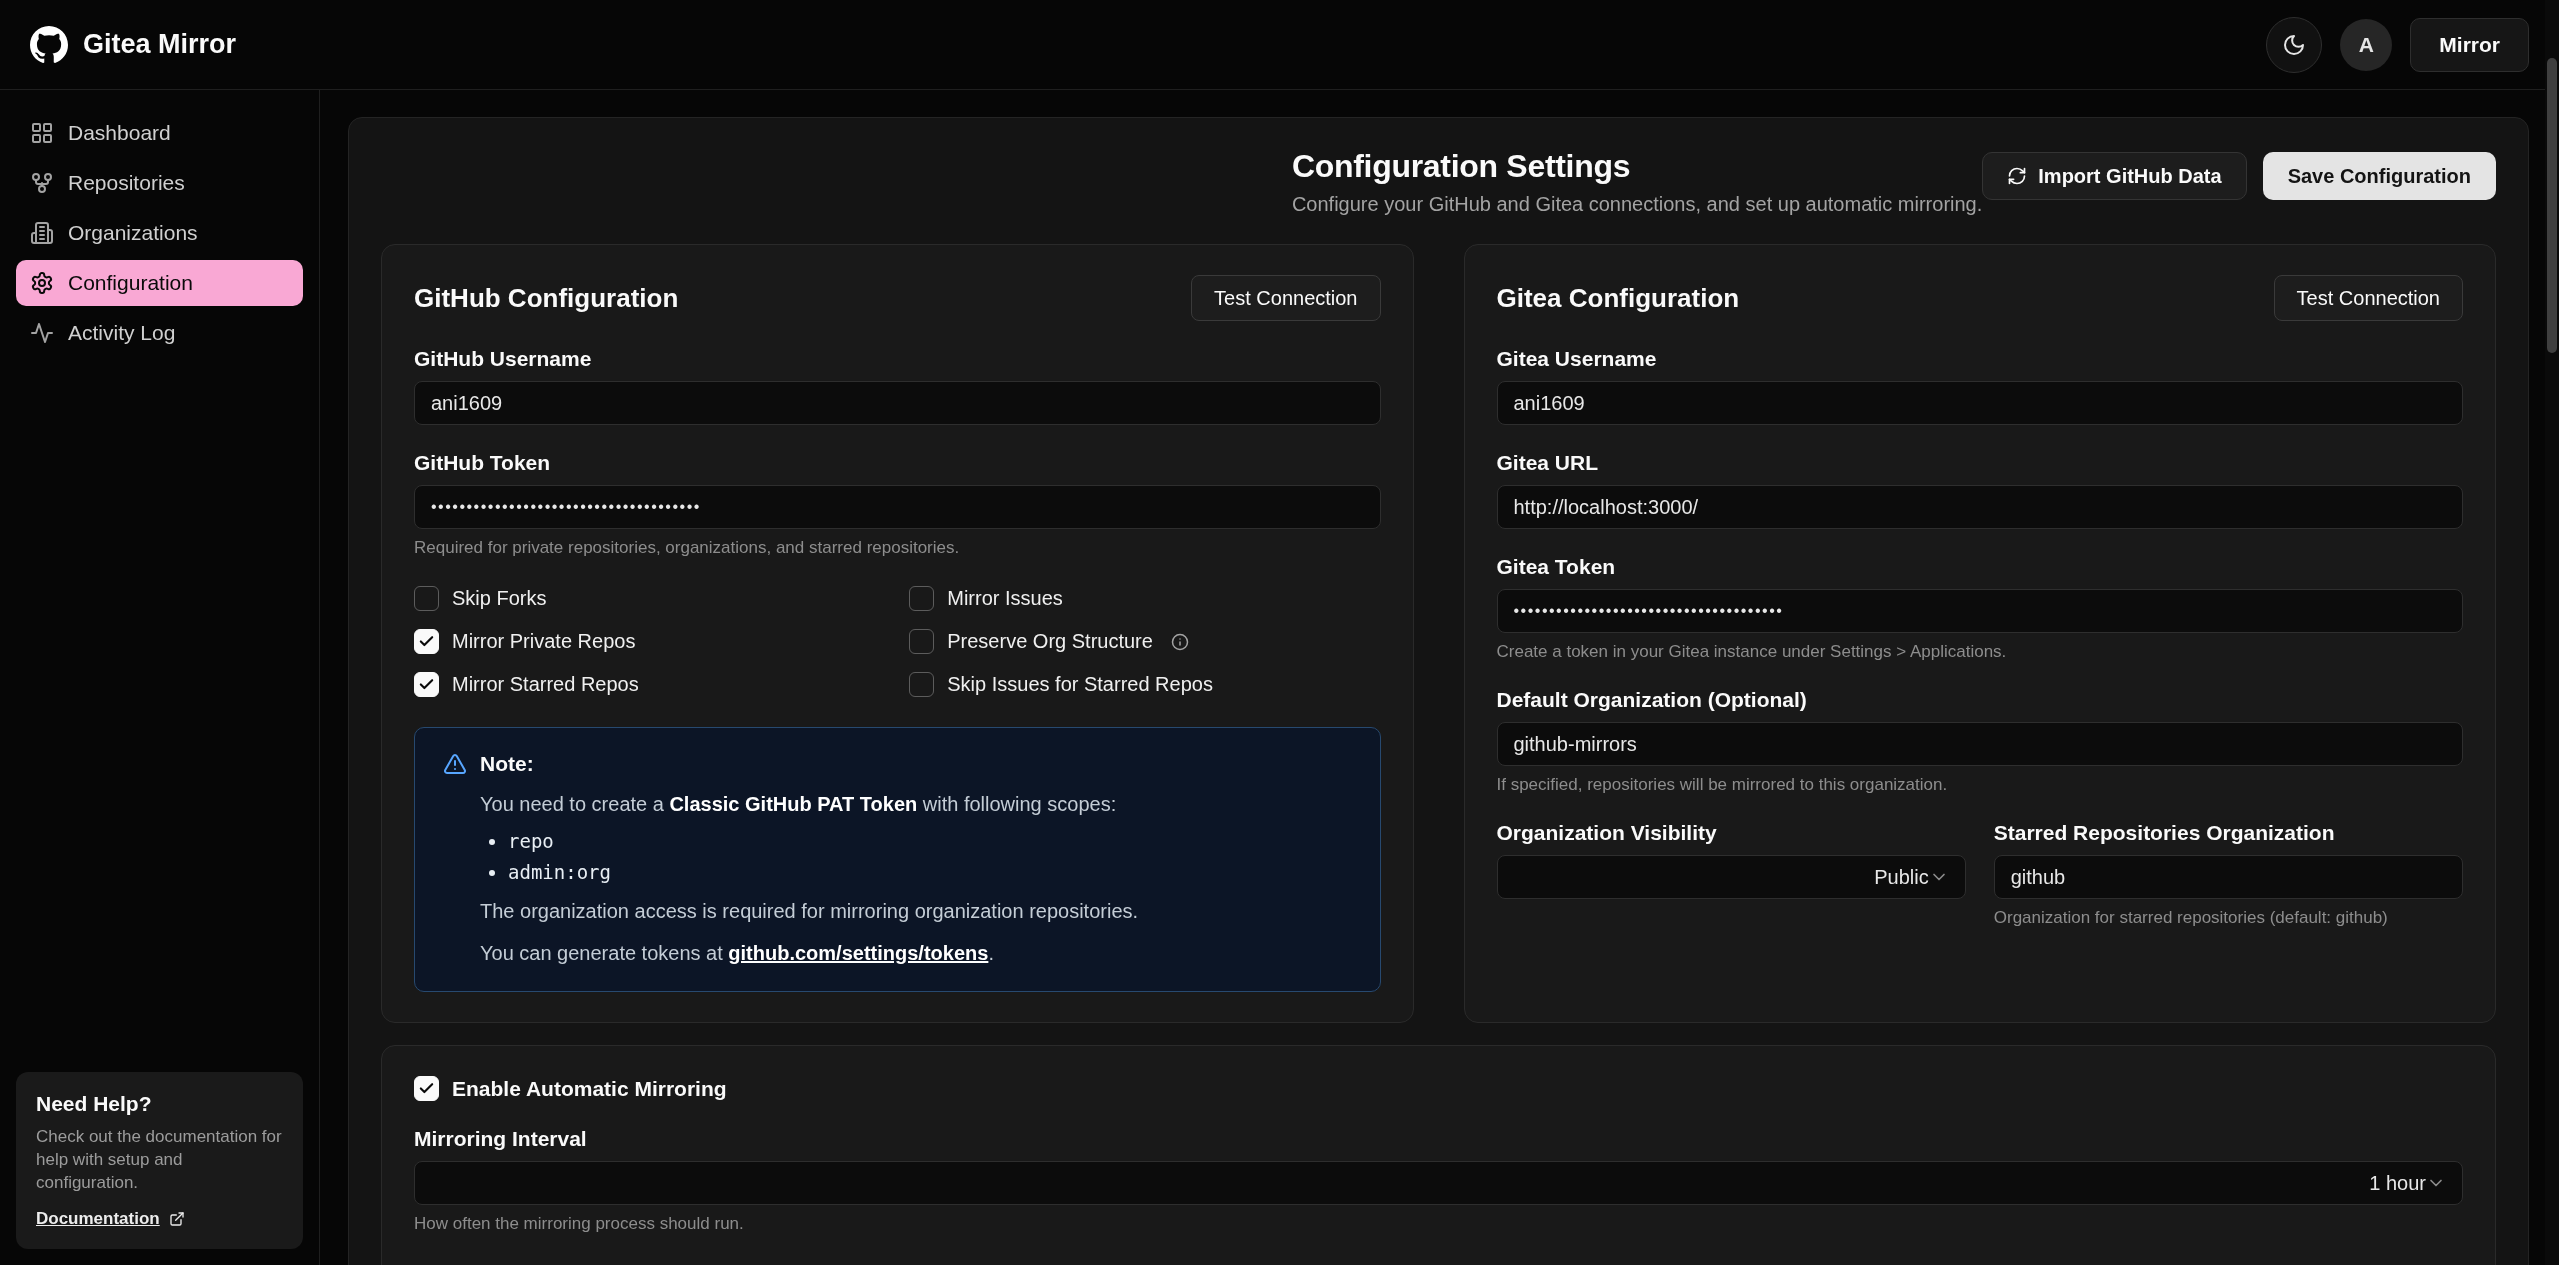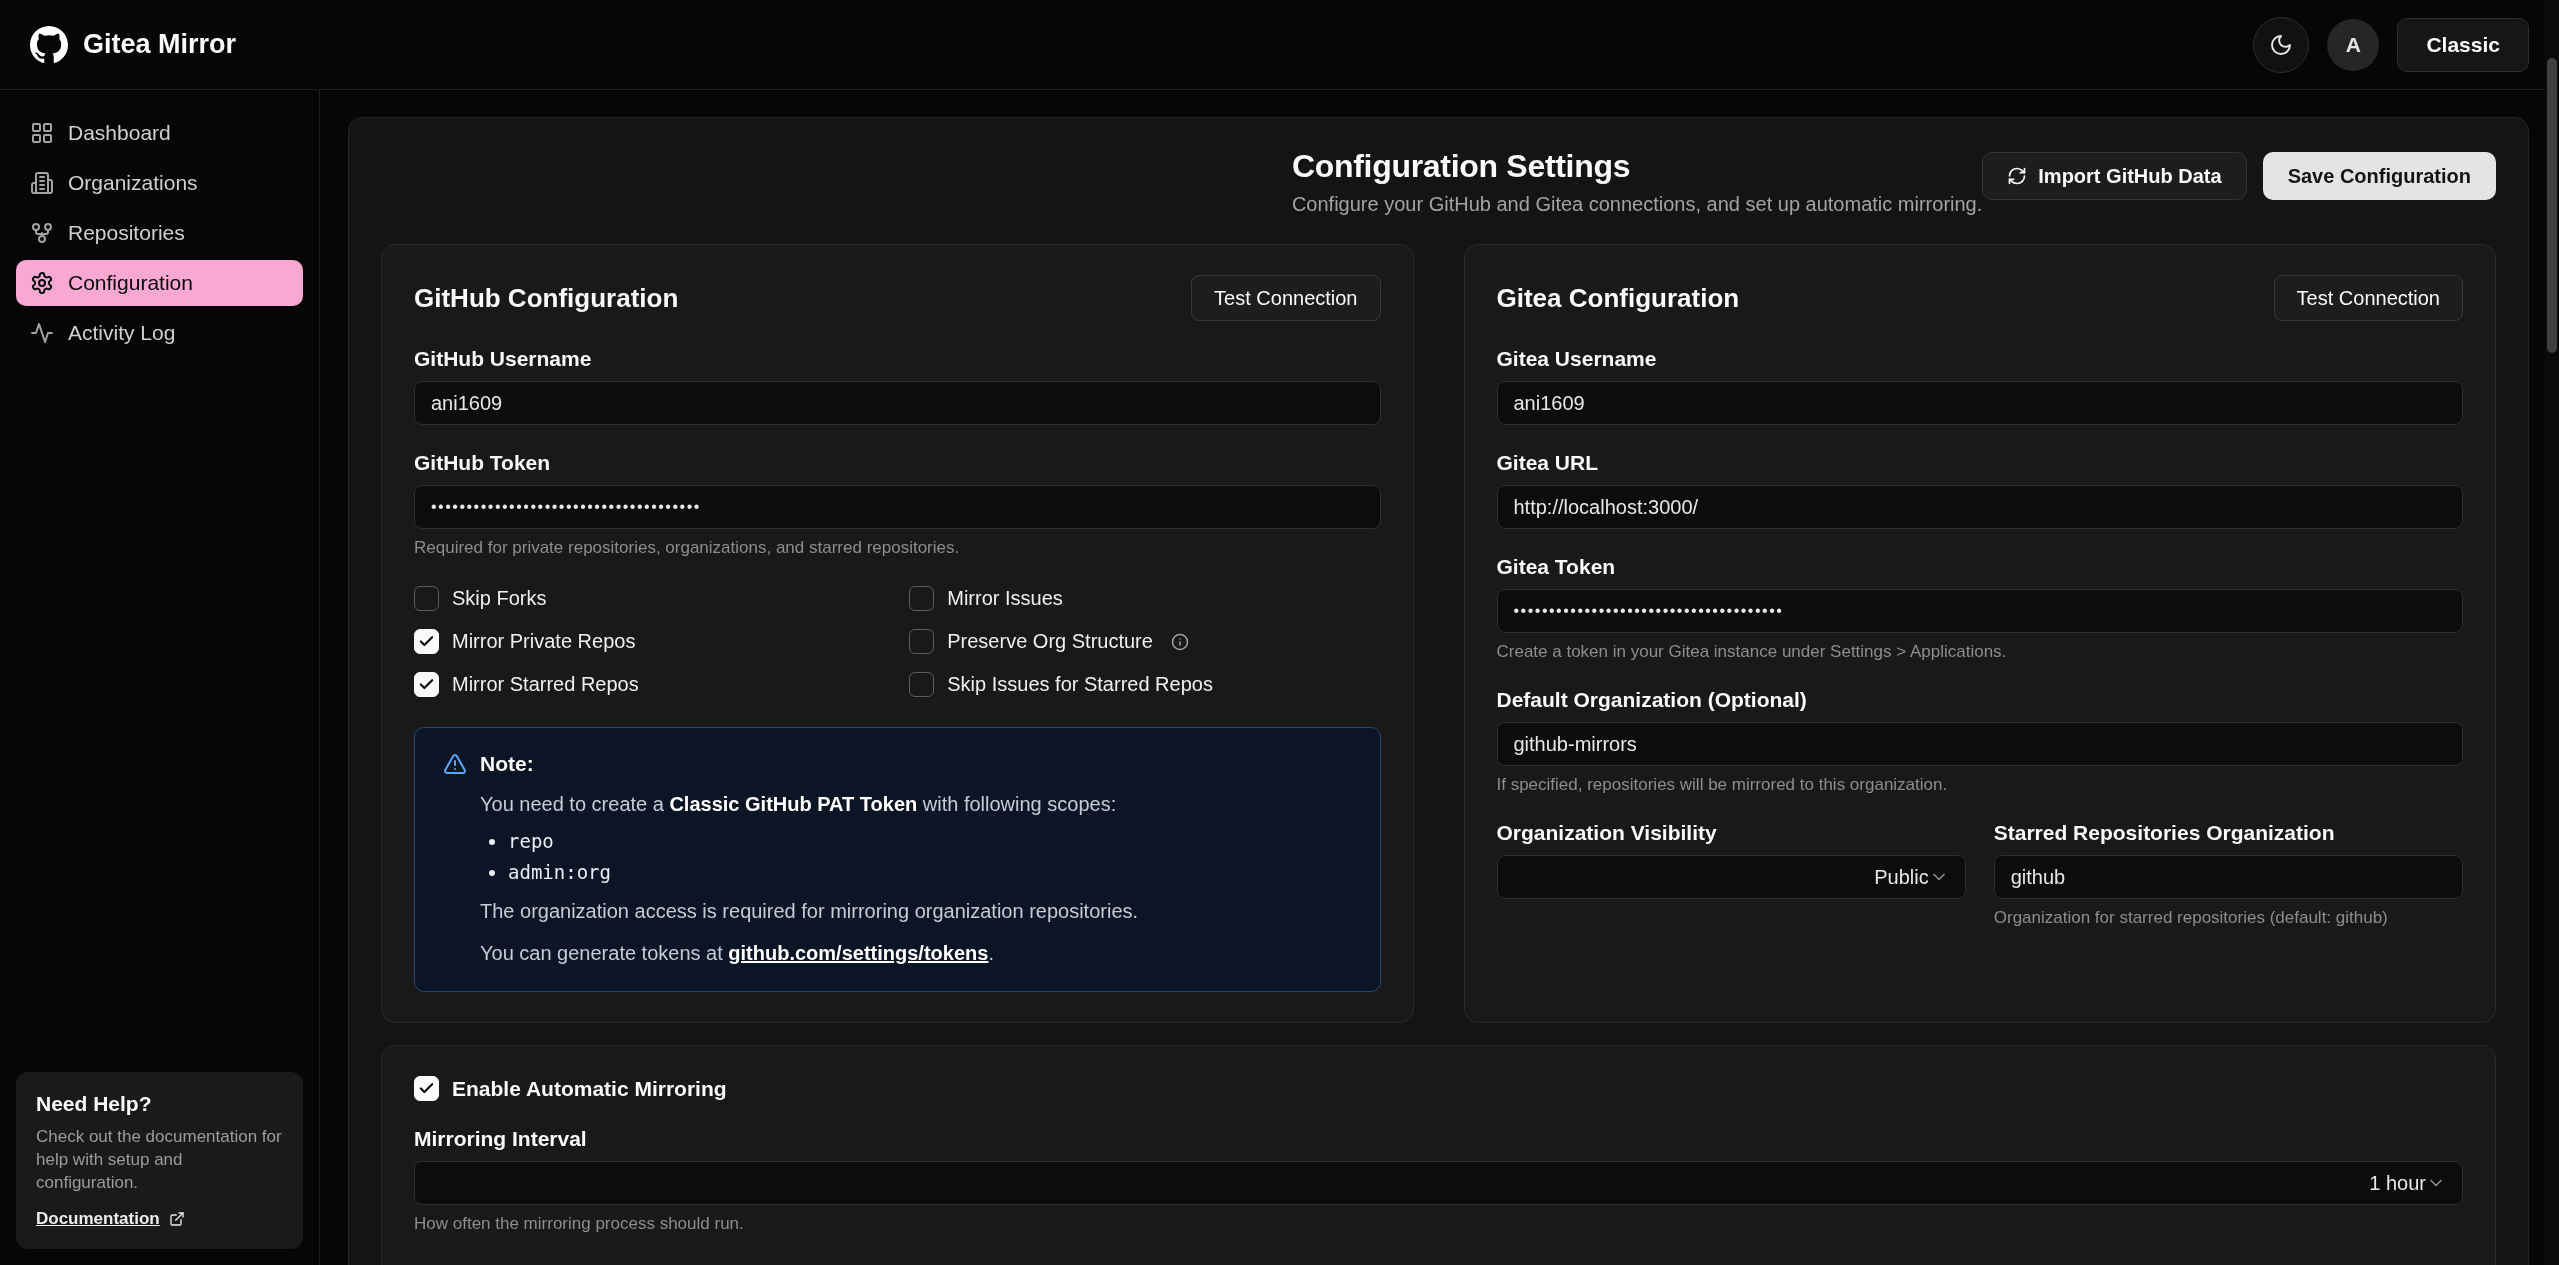--- a/index.html
+++ b/index.html
@@ -114,64 +114,64 @@
   </div>
   <div class="header-right">
     <button class="icon-btn">
       <span>
         <svg width="24" height="24" viewBox="0 0 24 24" fill="none" stroke="currentColor" stroke-width="2" stroke-linecap="round" stroke-linejoin="round">
             <path d="M12 3a6 6 0 0 0 9 9 9 9 0 1 1-9-9Z"></path>
           </svg>
       </span>
     </button>
     <div class="avatar">A</div>
-    <button class="logout-btn">Classic</button>
+    <button class="logout-btn">Mirror</button>
   </div>
 </header>
 
 <div class="layout">
 
   <aside class="sidebar">
     <nav class="nav">
       <div class="nav-item">
         <span>
           <svg width="24" height="24" viewBox="0 0 24 24" fill="none" stroke="currentColor" stroke-width="2" stroke-linecap="round" stroke-linejoin="round">
               <rect x="3" y="3" width="7" height="7" rx="1"></rect>
               <rect x="14" y="3" width="7" height="7" rx="1"></rect>
               <rect x="14" y="14" width="7" height="7" rx="1"></rect>
               <rect x="3" y="14" width="7" height="7" rx="1"></rect>
             </svg>
         </span>
         <span>Dashboard</span>
+      </div>
+      <div class="nav-item">
+        <span>
+          <svg width="24" height="24" viewBox="0 0 24 24" fill="none" stroke="currentColor" stroke-width="2" stroke-linecap="round" stroke-linejoin="round">
+              <circle cx="12" cy="18" r="3"></circle>
+              <circle cx="6" cy="6" r="3"></circle>
+              <circle cx="18" cy="6" r="3"></circle>
+              <path d="M18 9v2a2 2 0 0 1-2 2H8a2 2 0 0 1-2-2V9"></path>
+              <path d="M12 12v3"></path>
+            </svg>
+        </span>
+        <span>Repositories</span>
       </div>
       <div class="nav-item">
         <span>
           <svg width="24" height="24" viewBox="0 0 24 24" fill="none" stroke="currentColor" stroke-width="2" stroke-linecap="round" stroke-linejoin="round">
               <path d="M6 22V4a2 2 0 0 1 2-2h8a2 2 0 0 1 2 2v18Z"></path>
               <path d="M6 12H4a2 2 0 0 0-2 2v6a2 2 0 0 0 2 2h2"></path>
               <path d="M18 9h2a2 2 0 0 1 2 2v9a2 2 0 0 1-2 2h-2"></path>
               <path d="M10 6h4"></path>
               <path d="M10 10h4"></path>
               <path d="M10 14h4"></path>
               <path d="M10 18h4"></path>
             </svg>
         </span>
         <span>Organizations</span>
-      </div>
-      <div class="nav-item">
-        <span>
-          <svg width="24" height="24" viewBox="0 0 24 24" fill="none" stroke="currentColor" stroke-width="2" stroke-linecap="round" stroke-linejoin="round">
-              <circle cx="12" cy="18" r="3"></circle>
-              <circle cx="6" cy="6" r="3"></circle>
-              <circle cx="18" cy="6" r="3"></circle>
-              <path d="M18 9v2a2 2 0 0 1-2 2H8a2 2 0 0 1-2-2V9"></path>
-              <path d="M12 12v3"></path>
-            </svg>
-        </span>
-        <span>Repositories</span>
       </div>
       <div class="nav-item active">
         <span>
           <svg width="24" height="24" viewBox="0 0 24 24" fill="none" stroke="currentColor" stroke-width="2" stroke-linecap="round" stroke-linejoin="round">
               <path d="M12.22 2h-.44a2 2 0 0 0-2 2v.18a2 2 0 0 1-1 1.73l-.43.25a2 2 0 0 1-2 0l-.15-.08a2 2 0 0 0-2.73.73l-.22.38a2 2 0 0 0 .73 2.73l.15.1a2 2 0 0 1 1 1.72v.51a2 2 0 0 1-1 1.74l-.15.09a2 2 0 0 0-.73 2.73l.22.38a2 2 0 0 0 2.73.73l.15-.08a2 2 0 0 1 2 0l.43.25a2 2 0 0 1 1 1.73V20a2 2 0 0 0 2 2h.44a2 2 0 0 0 2-2v-.18a2 2 0 0 1 1-1.73l.43-.25a2 2 0 0 1 2 0l.15.08a2 2 0 0 0 2.73-.73l.22-.39a2 2 0 0 0-.73-2.73l-.15-.08a2 2 0 0 1-1-1.74v-.5a2 2 0 0 1 1-1.74l.15-.09a2 2 0 0 0 .73-2.73l-.22-.38a2 2 0 0 0-2.73-.73l-.15.08a2 2 0 0 1-2 0l-.43-.25a2 2 0 0 1-1-1.73V4a2 2 0 0 0-2-2z"></path>
               <circle cx="12" cy="12" r="3"></circle>
             </svg>
         </span>
         <span>Configuration</span>
       </div>

